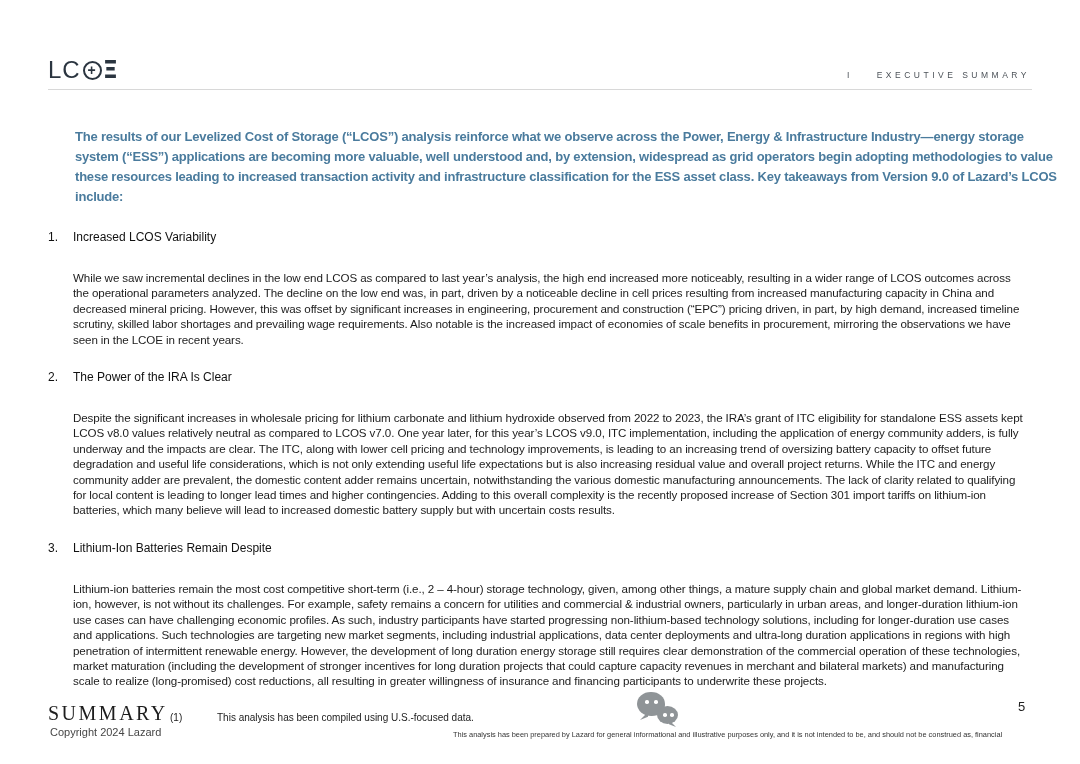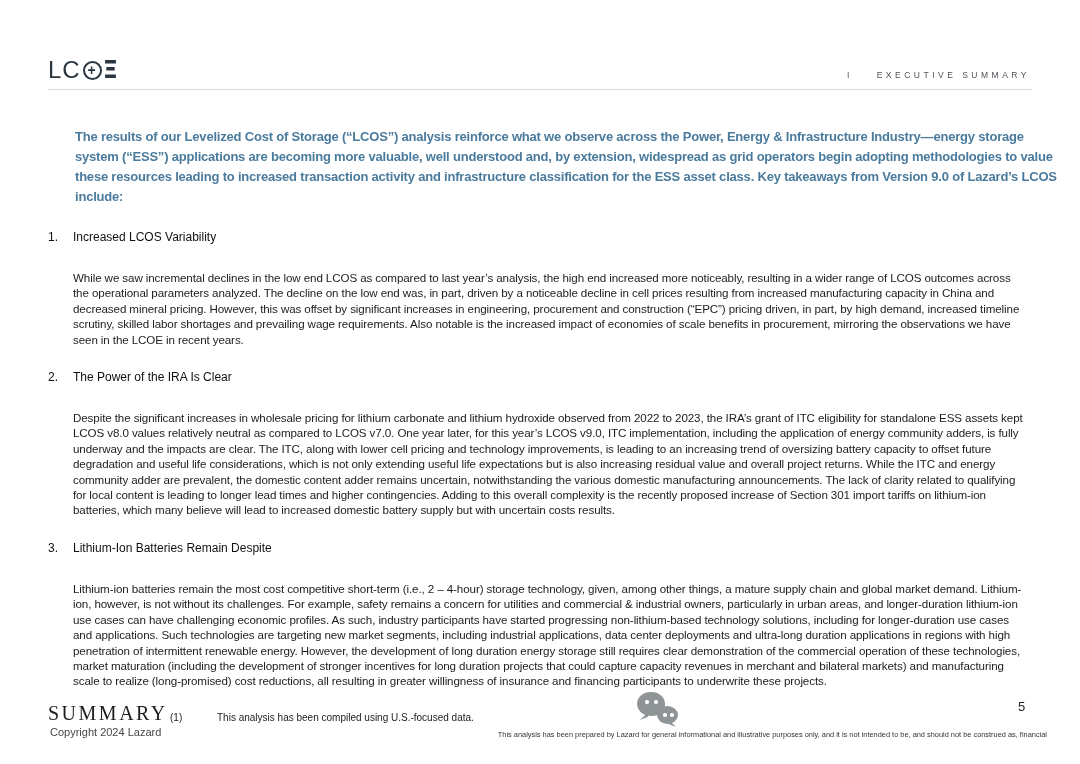--- a/index.html
+++ b/index.html
@@ -121,21 +121,21 @@
     color: #222222;
     z-index: 3;
   }
   .footnote .fn-text { margin-left: 32px; }
   .disclaimer {
     position: absolute;
     left: 453px; top: 730px;
     width: 594px;
     font-size: 7.4px;
     line-height: 10px;
-    text-align: right;
+    text-align: left;
     color: #333333;
     z-index: 3;
   }
   .page-number {
     position: absolute;
     left: 1018px; top: 699px;
     font-size: 13px;
     color: #222222;
     z-index: 3;
   }

